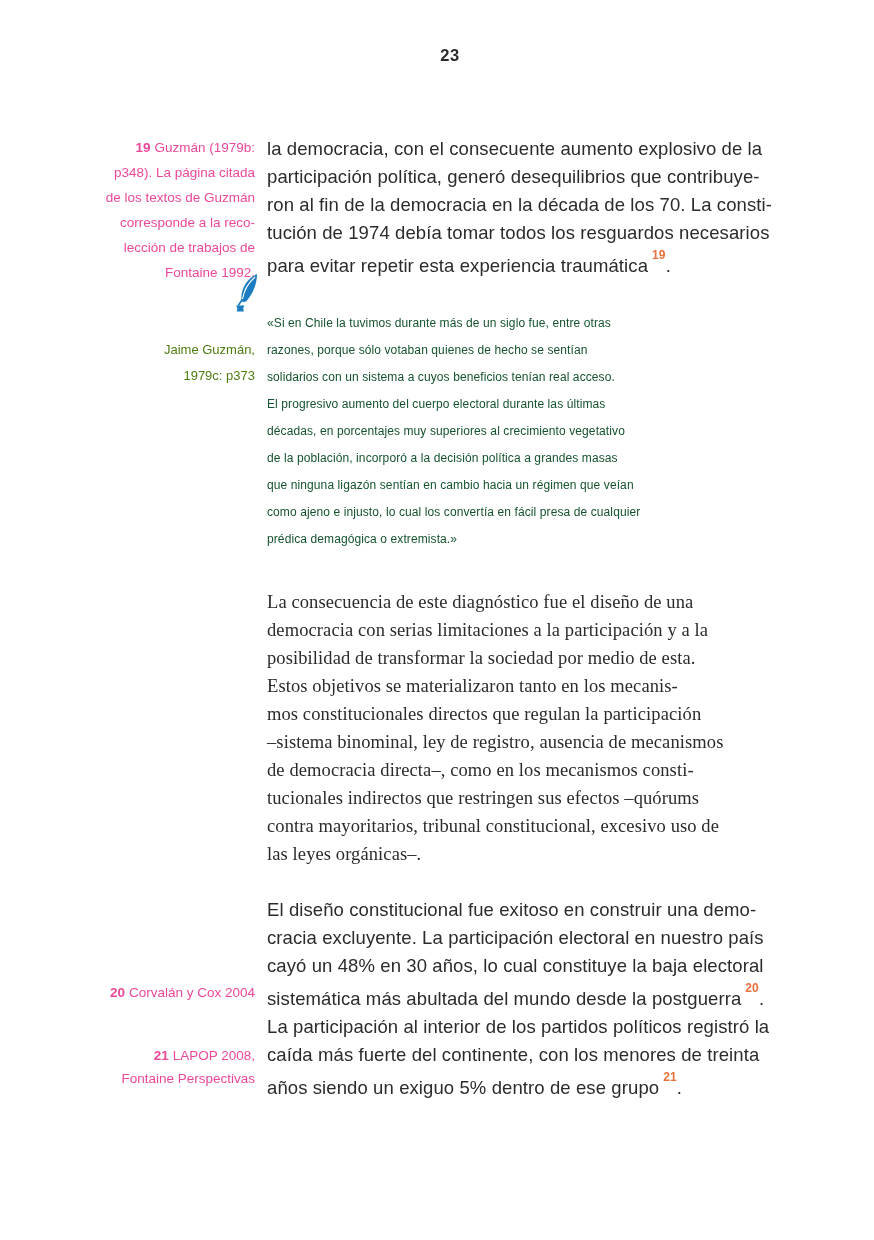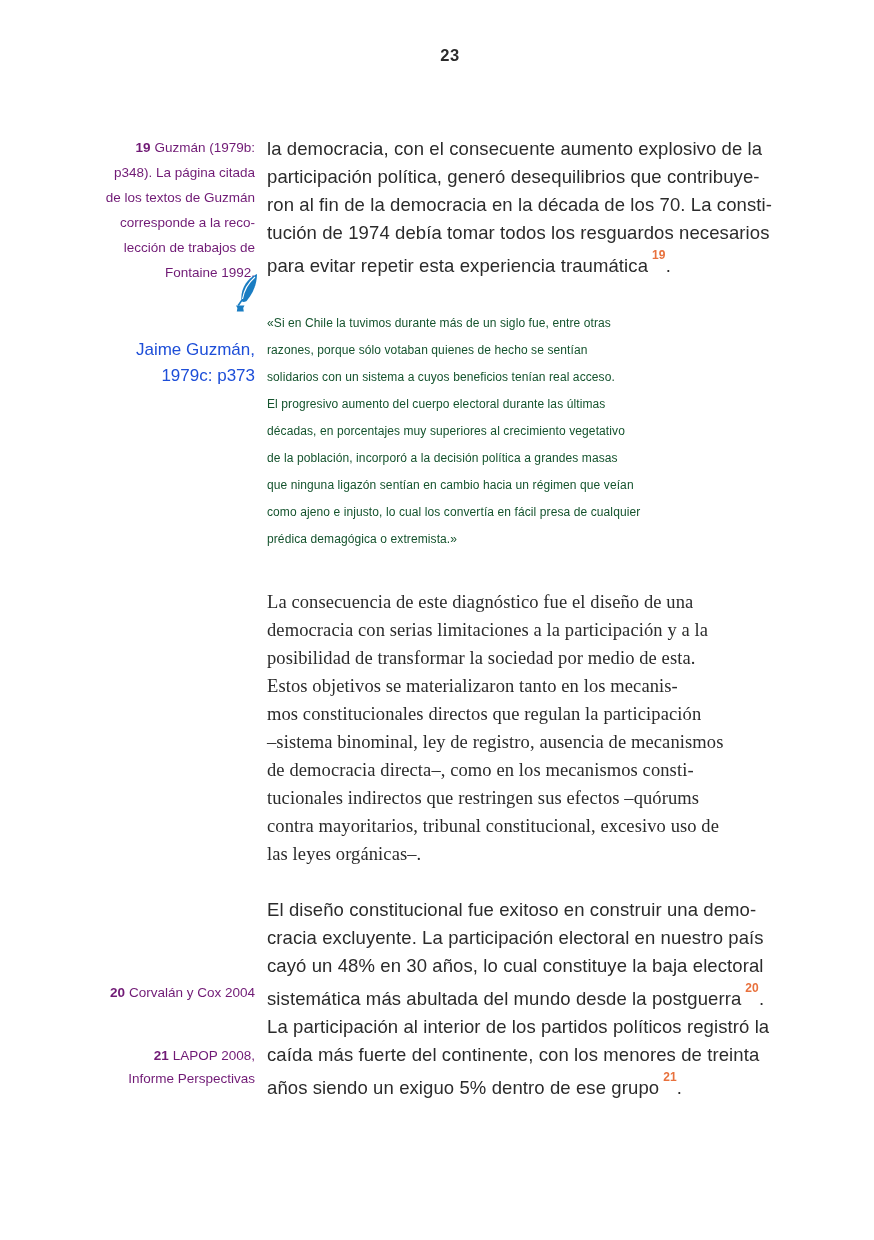--- a/index.html
+++ b/index.html
@@ -16,35 +16,35 @@
     top: 46px; left: 0; width: 900px;
     text-align: center;
     font-size: 16.5px; font-weight: 700;
     color: #2b2b2b; letter-spacing: 0.5px;
   }
 
   
   .marginnote {
     left: 40px; width: 215px;
     text-align: right;
-    color: #701a75;
+    color: #ec4899;
     font-size: 13.5px; line-height: 25px;
     white-space: pre-line;
   }
   .marginnote .note-num { font-weight: 700; margin-right: 4px; }
   .note19 { top: 110px; }
   .note20 { top: 955px; }
   .note21 { top: 1021px; line-height: 23px; }
 
   
   .attribution {
     left: 40px; width: 215px;
     text-align: right;
-    color: #1d4ed8;
-    font-size: 17px; line-height: 26.5px;
+    color: #4d7c0f;
+    font-size: 13px; line-height: 26.5px;
     white-space: pre-line;
   }
   .attr-pos { top: 310px; }
 
   
   .bodypara {
     left: 267px; width: 592px;
     color: #2b2b2b;
     font-size: 18.5px; line-height: 28px;
     white-space: pre-line;
@@ -144,14 +144,14 @@
 caída más fuerte del continente, con los menores de treinta
 años siendo un exiguo 5% dentro de ese grupo</span><sup class="sup">21</sup><span>.</span>
 </div>
 
 <div class="abs marginnote note20">
   <b class="note-num">20</b><span>Corvalán y Cox 2004</span>
 </div>
 
 <div class="abs marginnote note21">
   <b class="note-num">21</b><span>LAPOP 2008,
-Informe Perspectivas</span>
+Fontaine Perspectivas</span>
 </div>
 
 </body></html>

